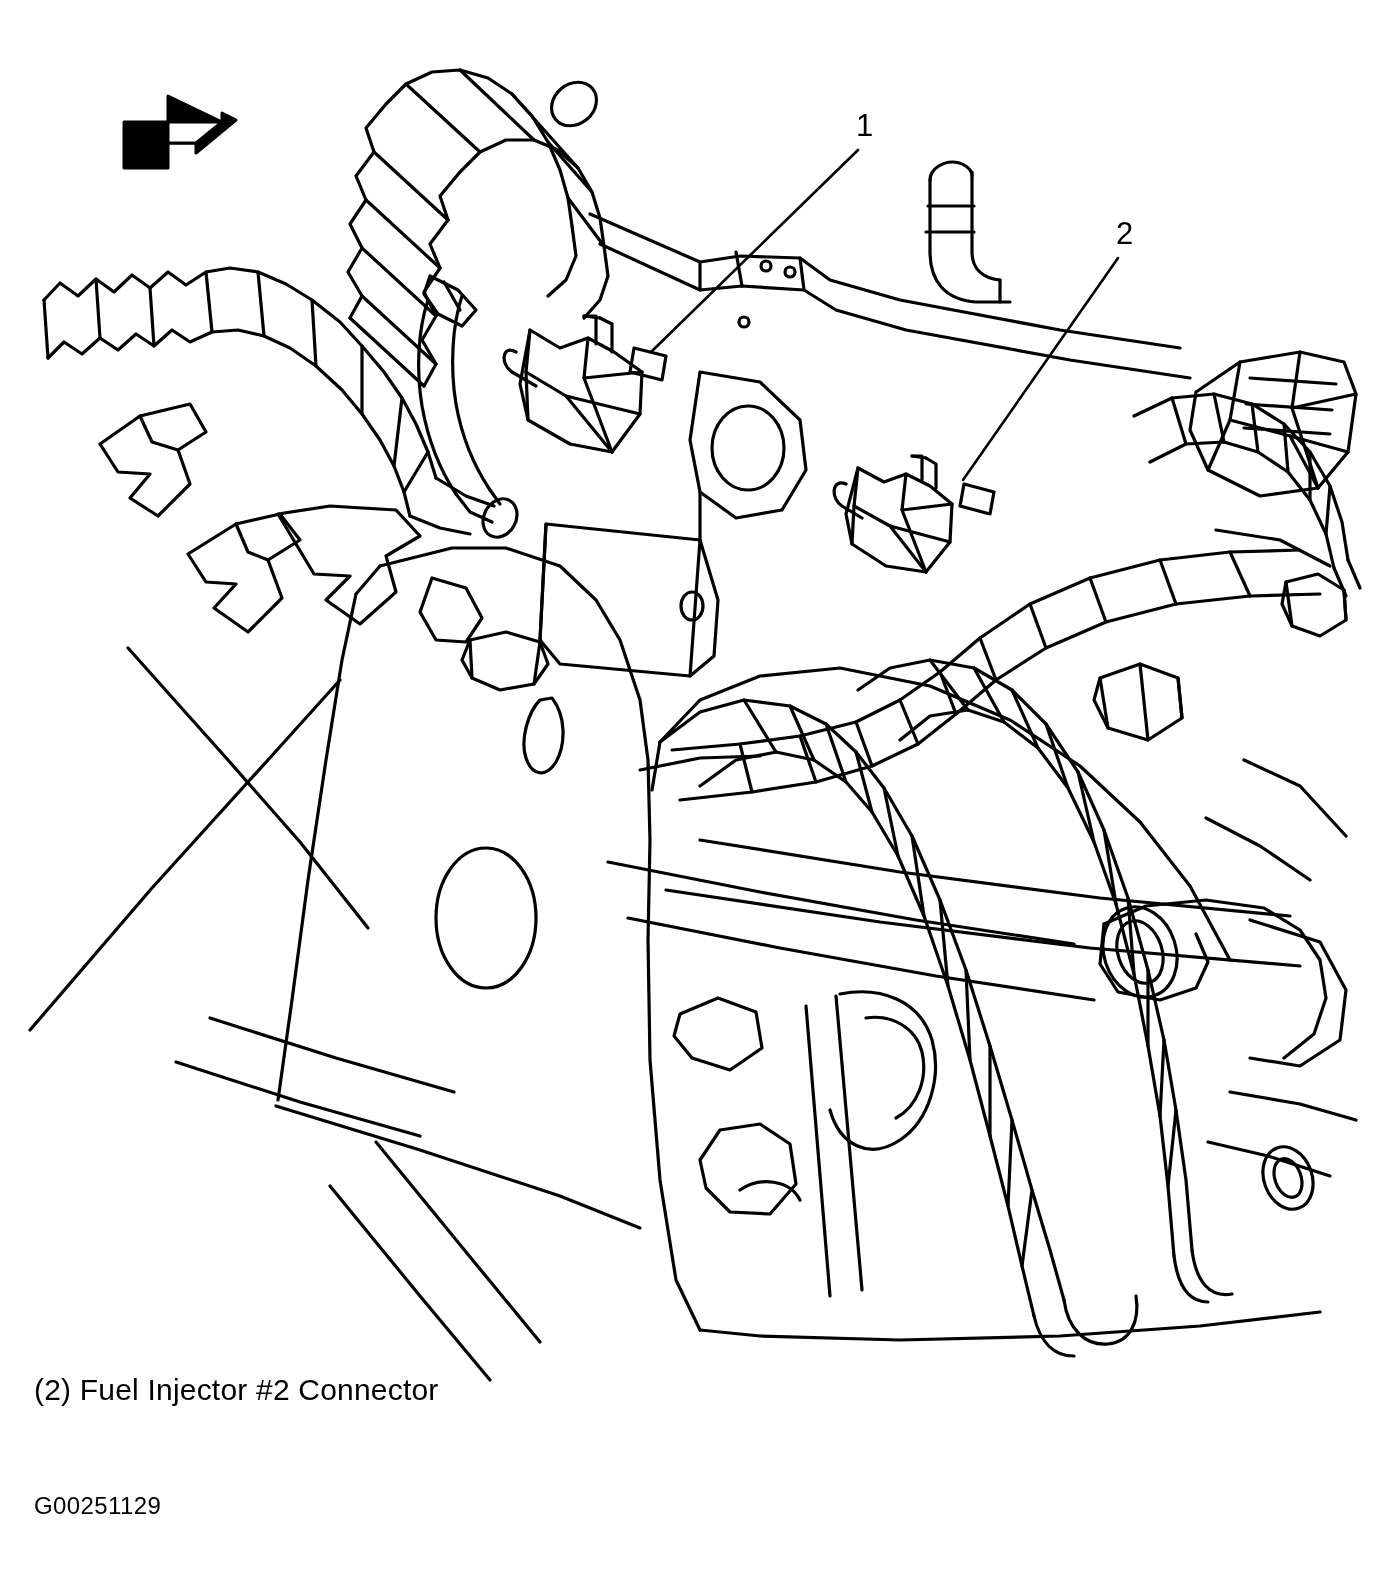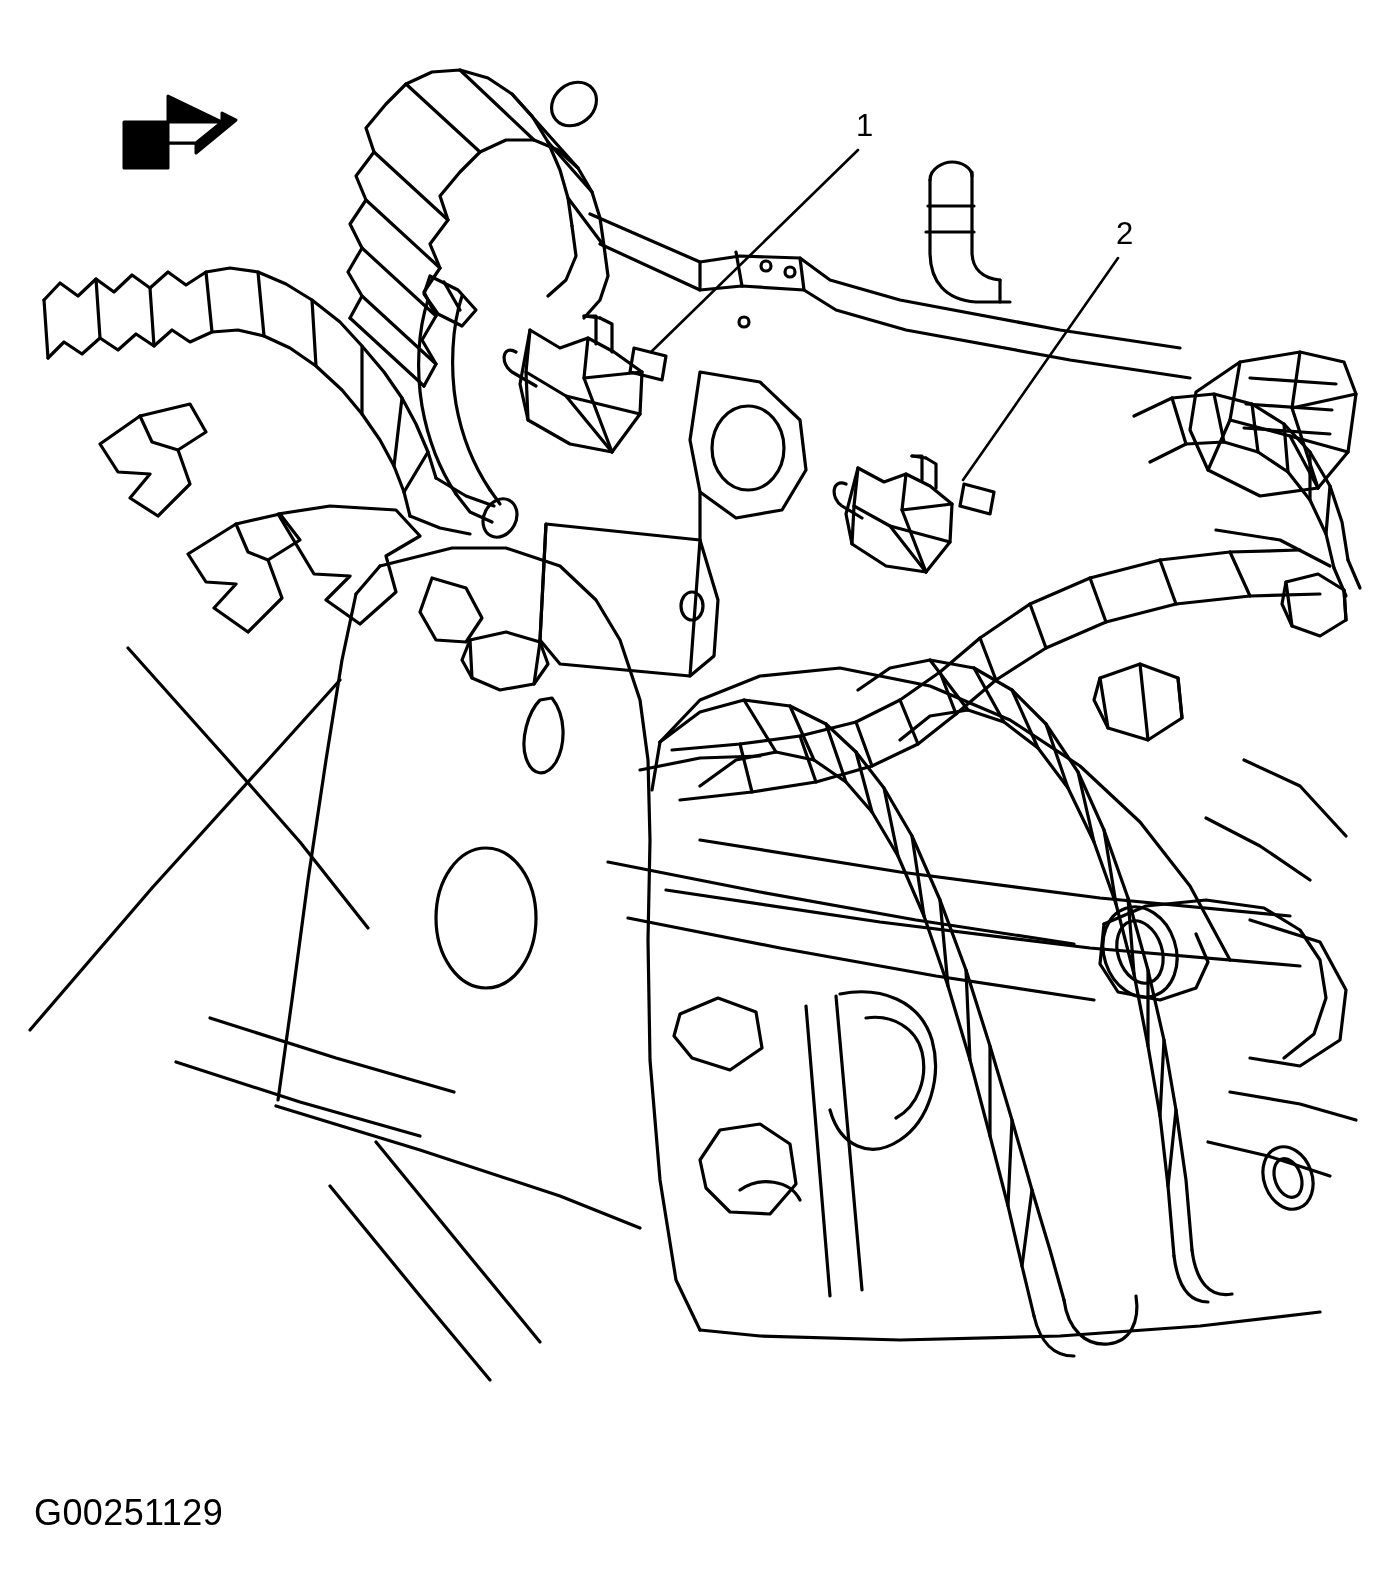--- a/index.html
+++ b/index.html
@@ -38,21 +38,21 @@
   .legend-line {
     font-size: 30px;
     line-height: 44px;
     letter-spacing: 0.2px;
     white-space: nowrap;
   }
   .figure-code {
     position: absolute;
     left: 34px;
     top: 1492px;
-    font-size: 36px;
+    font-size: 24px;
     letter-spacing: 0.4px;
     white-space: nowrap;
   }
   .callout-num {
     font-size: 31px;
   }
 </style>
 </head>
 <body>
 
@@ -313,17 +313,18 @@
         <path d="M640 770 L700 758 L760 756"></path>
       </g>
 
     </g>
   </svg>
 
   <div style="position:absolute;left:856px;top:108px;" class="callout-num">1</div>
   <div style="position:absolute;left:1116px;top:216px;" class="callout-num">2</div>
 
   <div class="legend">
+    <div class="legend-line">(2) Fuel Injector #2 Connector</div>
   </div>
 
   <div class="figure-code">G00251129</div>
 
 </div>
 
 </body></html>

